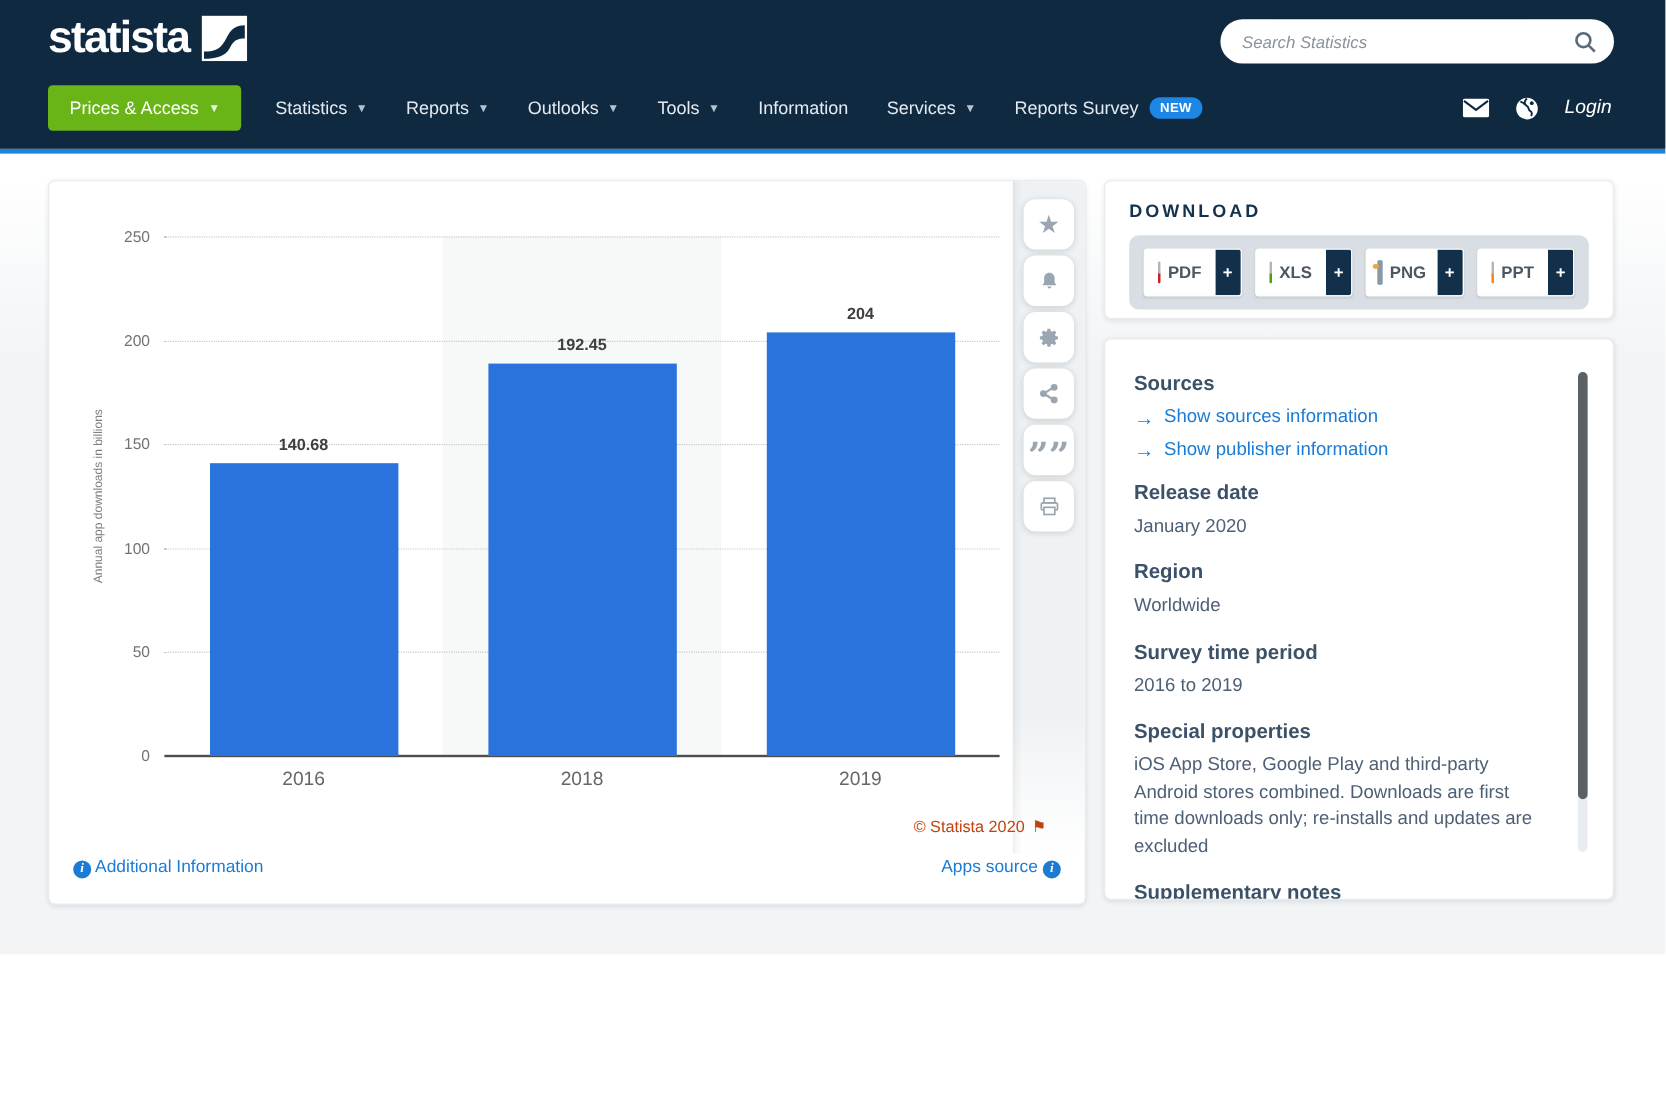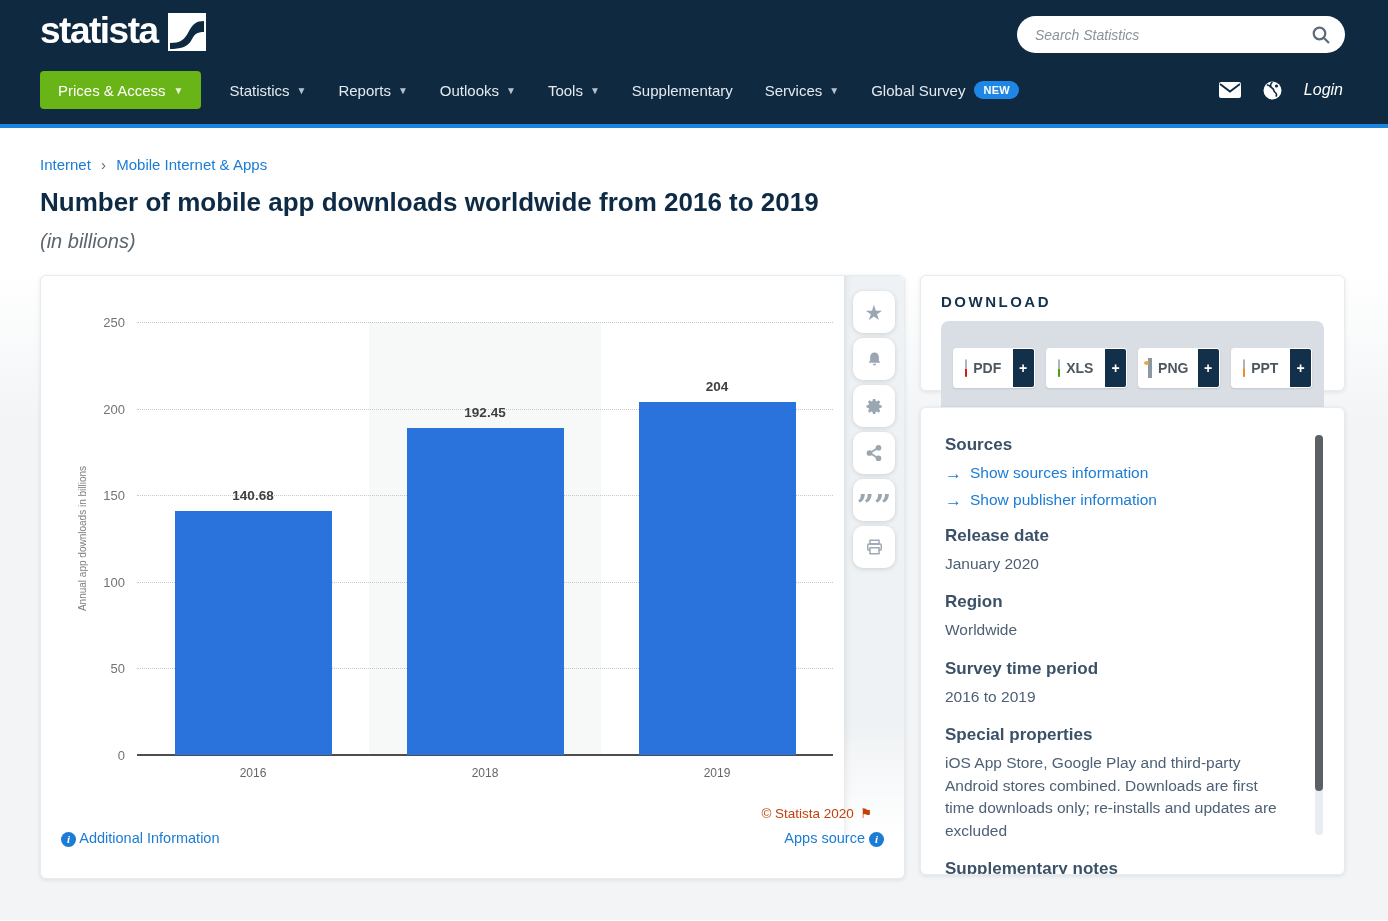--- a/index.html
+++ b/index.html
@@ -49,49 +49,49 @@
     border-radius:6px; box-shadow:0 1px 4px rgba(16,36,64,.10); flex:none; }
   .plot { position:absolute; left:96px; top:46px; width:696px; height:433px; }
   .band { position:absolute; top:0; height:100%; background:#f7f8f8; }
   .gridline { position:absolute; left:0; width:100%; border-top:1px dotted #c8c8c8; height:0; }
   .baseline { position:absolute; left:0; bottom:-1px; width:100%; border-top:2px solid #4d4d4d; height:0; }
   .bar { position:absolute; bottom:0; background:#2a72dc; }
   .bar-label { position:absolute; top:-23px; left:50%; transform:translateX(-50%); font-size:13.5px;
     font-weight:bold; color:#3f3f3f; white-space:nowrap; }
   .ytick { position:absolute; right:calc(100% + 12px); width:60px; text-align:right; font-size:13px;
     color:#737373; transform:translateY(-50%); }
-  .xlabel { position:absolute; top:calc(100% + 11px); text-align:center; font-size:12px; color:#666; }
+  .xlabel { position:absolute; top:calc(100% + 11px); text-align:center; font-size:16px; color:#666; }
   .ylab { position:absolute; left:34px; top:46px; height:433px; width:16px; display:flex;
     align-items:center; justify-content:center; }
   .ylab span { transform:rotate(-90deg); white-space:nowrap; font-size:10px; color:#7d7d7d; }
 
   .rail { position:absolute; right:0; top:0; width:60px; height:560px; border-radius:0 6px 0 0;
     background:linear-gradient(180deg, #eff2f4 0%, #eff2f4 80%, rgba(239,242,244,0) 100%);
     box-shadow:inset 7px 0 9px -7px rgba(0,0,0,.12); display:flex; flex-direction:column;
     align-items:center; padding-top:15px; gap:5px; }
   .rail-btn { width:42px; height:42px; background:#fff; border:none; border-radius:10px; cursor:pointer;
     box-shadow:0 1px 5px rgba(0,0,0,.14); color:#9aa6b2; display:flex; align-items:center;
     justify-content:center; font-size:19px; }
   .rail-btn svg { display:block; }
 
   .copyright { position:absolute; right:32px; top:529px; font-size:13.5px; color:#c2410c; }
   .copyright .flag { margin-left:6px; }
-  .foot-link { position:absolute; bottom:31px; font-size:14.5px; color:#1a7cd4; cursor:pointer; }
+  .foot-link { position:absolute; bottom:21px; font-size:14.5px; color:#1a7cd4; cursor:pointer; }
   .foot-link.left { left:20px; }
   .foot-link.right { right:20px; }
   .info-dot { display:inline-block; width:15px; height:15px; background:#1a7cd4; color:#fff;
     border-radius:50%; font-size:11px; font-weight:bold; text-align:center; line-height:15px;
     font-family:"Liberation Serif", serif; font-style:italic; }
 
   
   .sidebar { display:flex; flex-direction:column; gap:16px; width:425px; flex:none; }
   .dl-card { background:#fff; border:1px solid #e9ecef; border-radius:6px;
     box-shadow:0 1px 4px rgba(16,36,64,.10); padding:17px 20px 18px 20px; height:116px; }
   .dl-title { font-size:15px; font-weight:bold; color:#14324e; letter-spacing:2.5px; }
-  .dl-tray { margin-top:11px; background:#d8dee3; border-radius:8px; padding:27px 12px; display:flex; gap:11px; }
+  .dl-tray { margin-top:11px; background:#d8dee3; border-radius:8px; padding:11px 12px; display:flex; gap:11px; }
   .dl-btn { flex:1; height:40px; background:#fff; border:1px solid #fff; border-radius:3px; cursor:pointer;
     display:flex; align-items:center; padding:0; overflow:hidden;
     font-family:"Liberation Sans", sans-serif; box-shadow:0 1px 2px rgba(0,0,0,.10); }
   .dl-btn .fmt-body { flex:1; display:flex; align-items:center; justify-content:center; gap:6px;
     font-size:14px; font-weight:bold; color:#4d5761; }
   .dl-btn .plus { width:21px; align-self:stretch; background:#13304a; color:#fff; font-size:14px;
     font-weight:bold; display:flex; align-items:center; justify-content:center; }
   .ficon { width:14px; height:17px; position:relative; background:#fdfdfd; border:1px solid #aeb6bd;
     border-radius:2px; }
   .ficon::after { content:""; position:absolute; left:-1px; right:-1px; bottom:-1px; height:8px;
@@ -153,28 +153,28 @@
         </div>
         <div class="nav-item">
           <span>Outlooks</span>
           <span class="caret">▼</span>
         </div>
         <div class="nav-item">
           <span>Tools</span>
           <span class="caret">▼</span>
         </div>
         <div class="nav-item">
-          <span>Supplementary</span>
+          <span>Information</span>
         </div>
         <div class="nav-item">
           <span>Services</span>
           <span class="caret">▼</span>
         </div>
         <div class="nav-item">
-          <span>Global Survey</span>
+          <span>Reports Survey</span>
           <span class="badge-new">NEW</span>
         </div>
       </div>
   </div>
 
   <div class="header-right">
     <span class="hdr-icon">
       <svg width="22" height="16" viewBox="0 0 22 16">
           <rect width="22" height="16" rx="2" fill="#fff"></rect>
         <path d="M1 2 L11 9.5 L21 2" fill="none" stroke="#0f2940" stroke-width="1.8"></path>
@@ -186,29 +186,20 @@
         <path d="M9.5 1.2 c-3 2-2 5-.2 6 c2.2 1.2 1 3.4 3 4.4 c1.6.8 1.4 2.6.6 4 M4 3.5 c1.5 1.5 3.5.5 3.5 3" fill="none" stroke="#0f2940" stroke-width="1.6"></path>
         <circle cx="13.5" cy="5" r="1.6" fill="#0f2940"></circle>
         </svg>
     </span>
     <span class="login-link">Login</span>
   </div>
 </div>
 <div class="header-underline"></div>
 
 <div class="main">
-  <div class="intro">
-    <div class="breadcrumb">
-      <a>Internet</a>
-      <span class="sep">›</span>
-      <a>Mobile Internet &amp; Apps</a>
-    </div>
-    <h1 class="page-title">Number of mobile app downloads worldwide from 2016 to 2019</h1>
-    <div class="page-subtitle">(in billions)</div>
-  </div>
 
   <div class="cards-section">
 
     <div class="chart-card">
       <div class="ylab">
         <span>Annual app downloads in billions</span>
       </div>
       <div class="plot" id="plot">
           <div class="band" style="left: 232px; width: 232px; background: rgb(247, 248, 248);"></div>
           <div class="baseline"></div>

